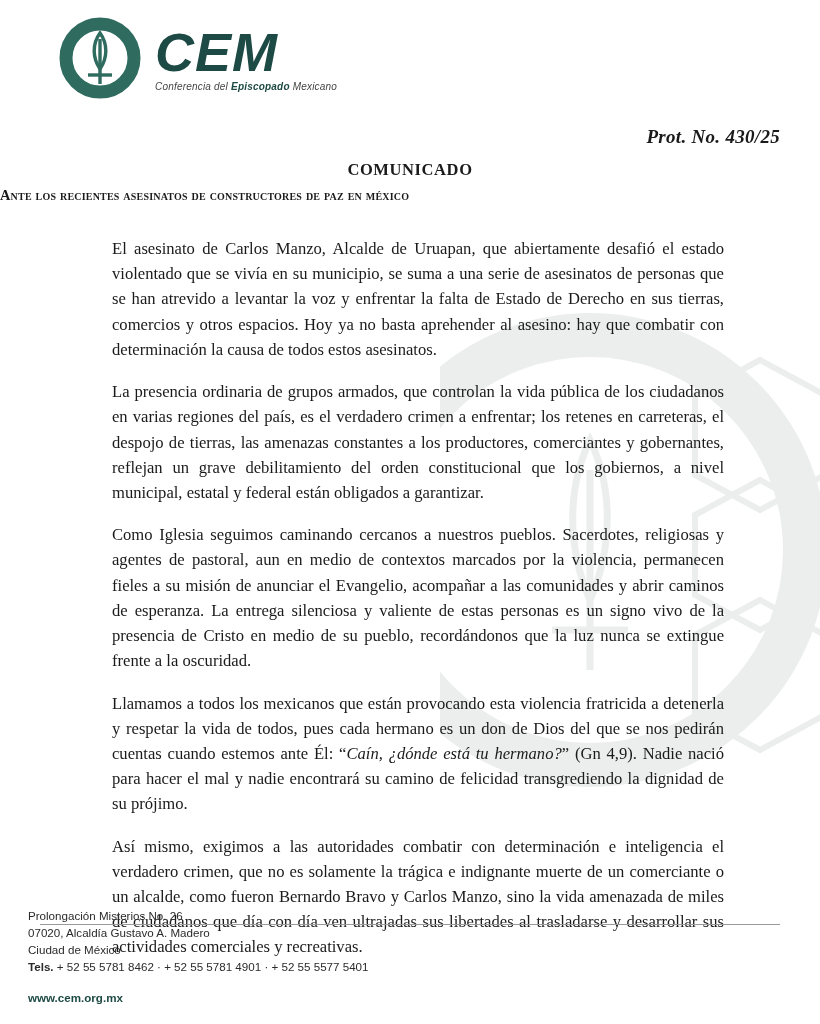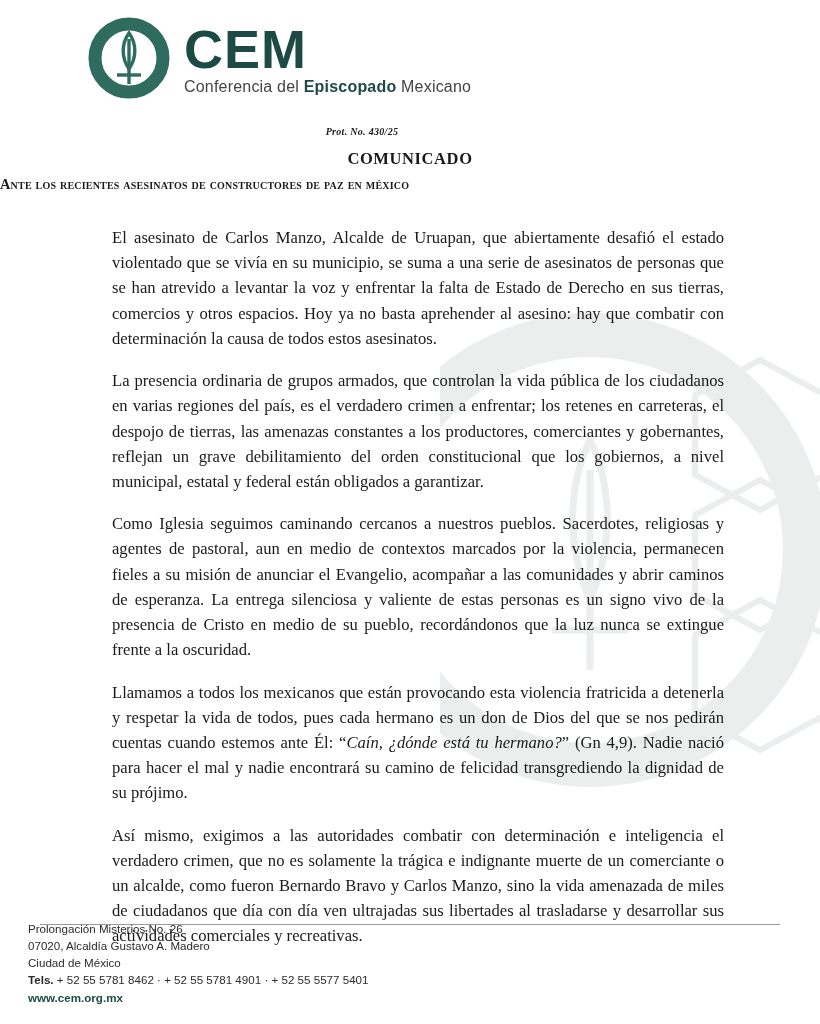--- a/index.html
+++ b/index.html
@@ -27,23 +27,24 @@
     z-index: 0;
     opacity: 1;
   }
 
   
   .header {
     position: relative;
     z-index: 2;
     display: flex;
     align-items: center;
-    padding: 24px 0 0 88px;
+    padding: 24px 0 0 59px;
     height: 92px;
     box-sizing: border-box;
+    font-style: italic;
   }
   .logo-mark {
     width: 82px;
     height: 82px;
     flex: 0 0 82px;
     position: relative;
   }
   .logo-text {
     margin-left: 14px;
     line-height: 1;
@@ -51,38 +52,38 @@
   .logo-cem {
     font-family: "Liberation Sans", sans-serif;
     font-weight: bold;
     font-size: 54px;
     letter-spacing: 1px;
     color: #1d4a44;
     display: block;
   }
   .logo-sub {
     font-family: "Liberation Sans", sans-serif;
-    font-size: 16px;
+    font-size: 10px;
     color: #444444;
     display: block;
     margin-top: 3px;
     letter-spacing: 0.2px;
   }
   .logo-sub b { color: #1d4a44; font-weight: bold; }
 
   
   .prot {
     position: relative;
     z-index: 2;
-    text-align: center;
-    padding-right: 96px;
+    text-align: right;
+    padding-right: 40px;
     margin-top: 34px;
     font-style: italic;
     font-weight: bold;
-    font-size: 10px;
+    font-size: 19px;
     letter-spacing: 0.3px;
   }
 
   
   .doc-title {
     position: relative;
     z-index: 2;
     text-align: center;
     font-weight: bold;
     font-size: 16.5px;
@@ -133,21 +134,21 @@
     z-index: 2;
     font-family: "Liberation Sans", sans-serif;
     font-size: 11.6px;
     line-height: 1.47;
     color: #2b2b2b;
   }
   .footer .line { display: block; }
   .footer .tels b { font-weight: bold; }
   .footer .web {
     display: block;
-    margin-top: 1px;
+    margin-top: 14px;
     font-weight: bold;
     color: #1d4a44;
   }
 </style>
 </head>
 <body>
 
 <div class="watermark">
   <svg viewBox="0 0 420 520" width="420" height="520" aria-hidden="true">
     <circle cx="150" cy="250" r="215" fill="none" stroke="#eceeed" stroke-width="44"></circle>

